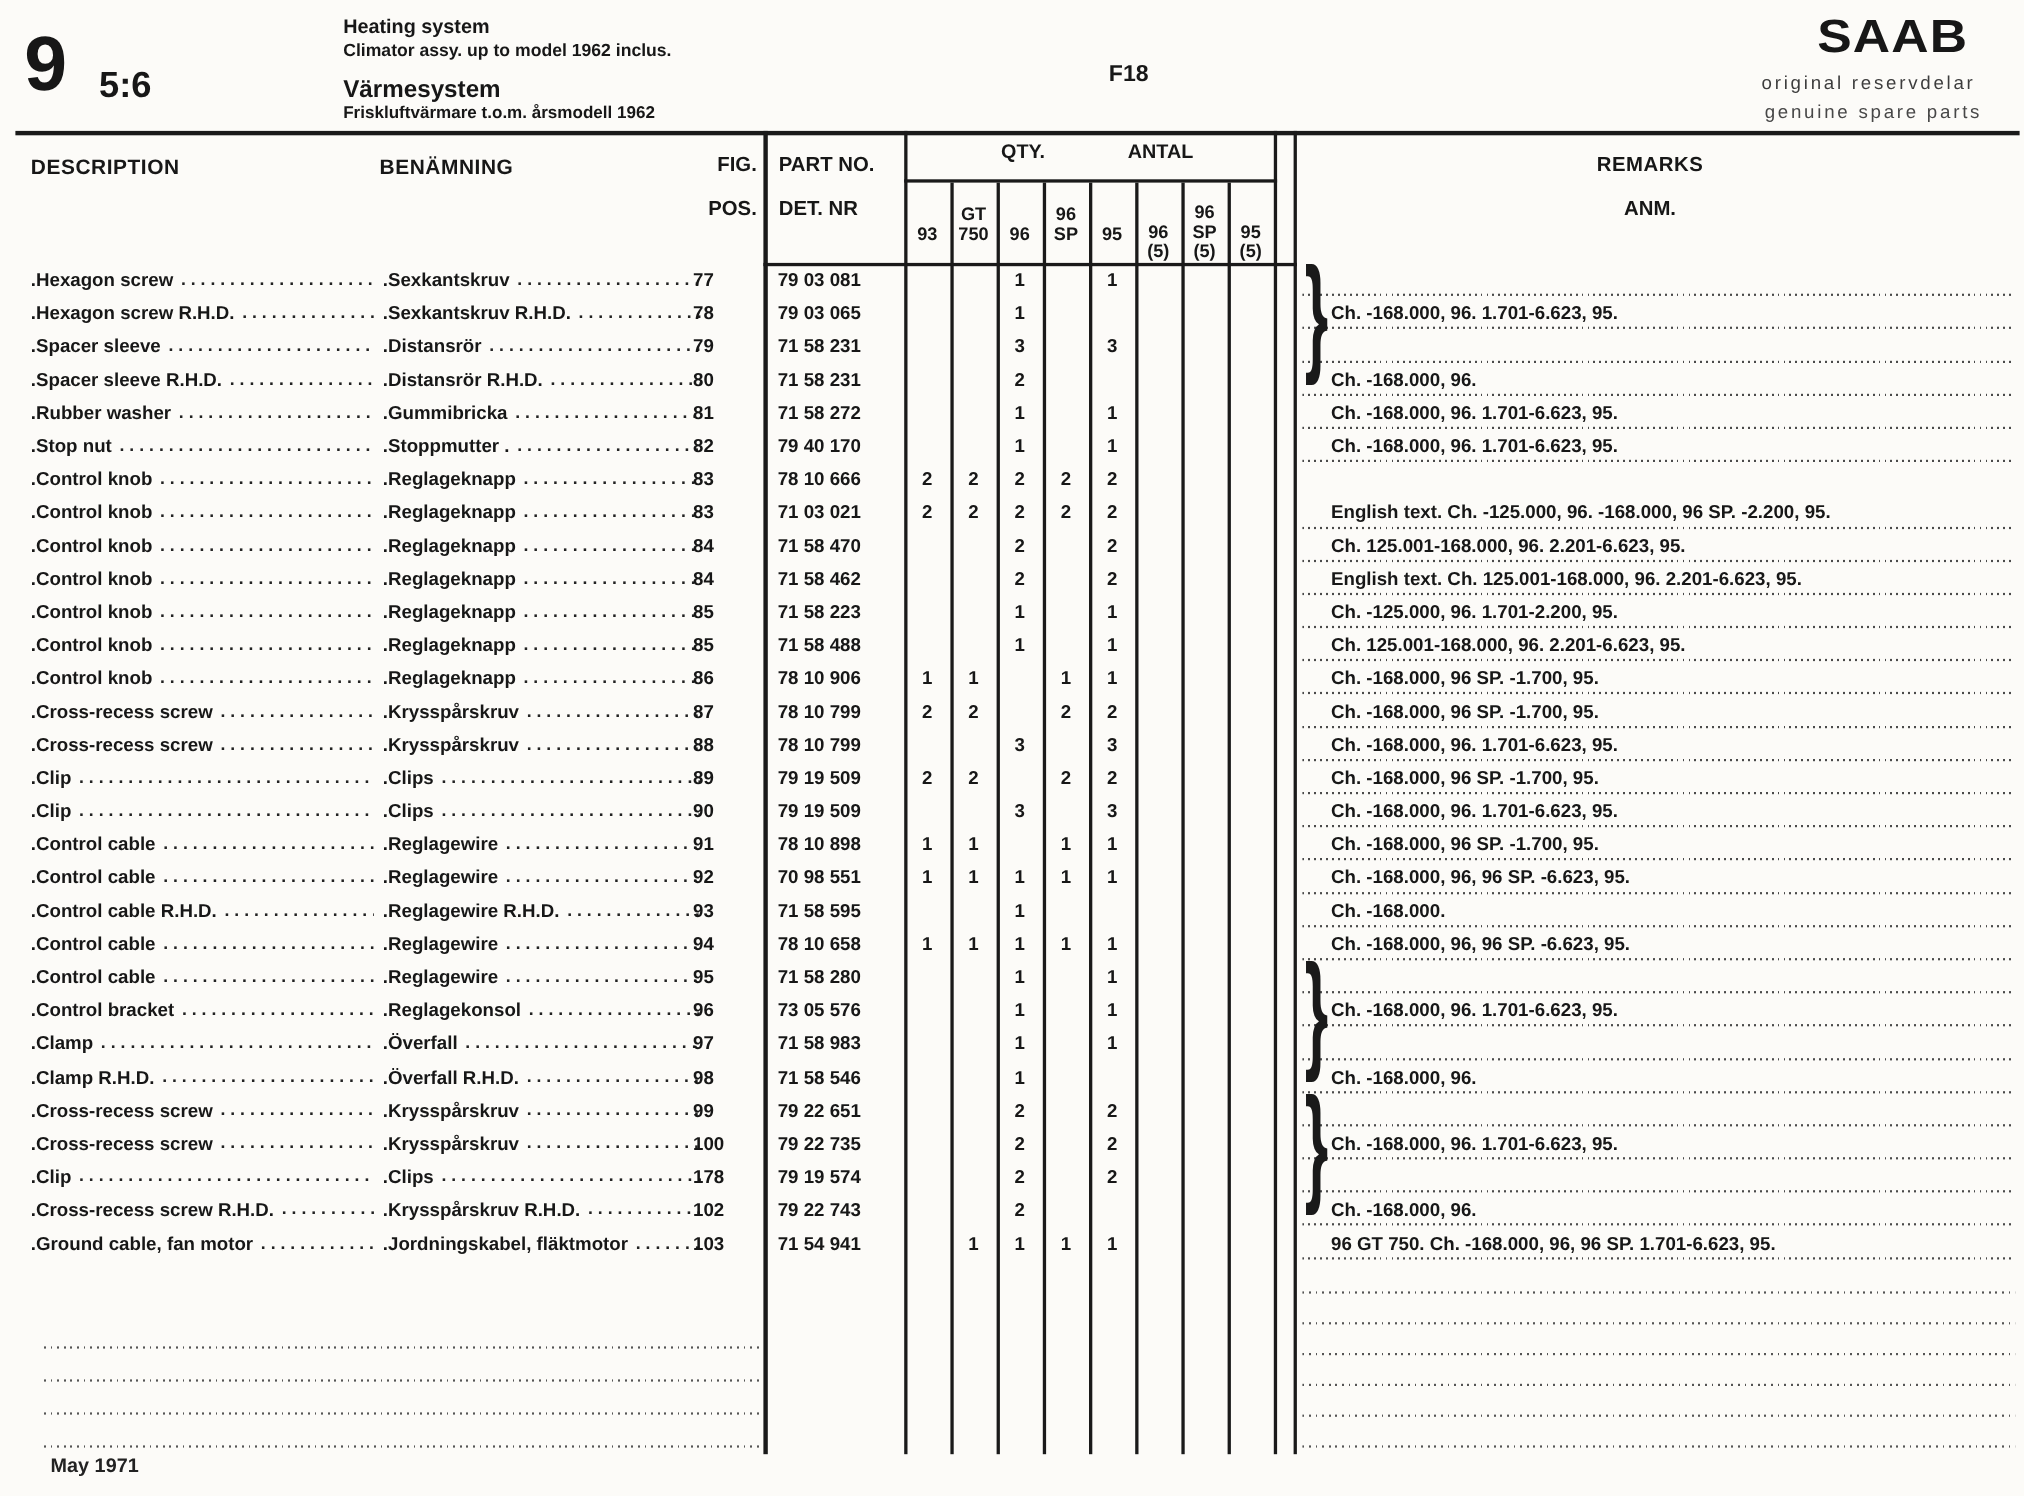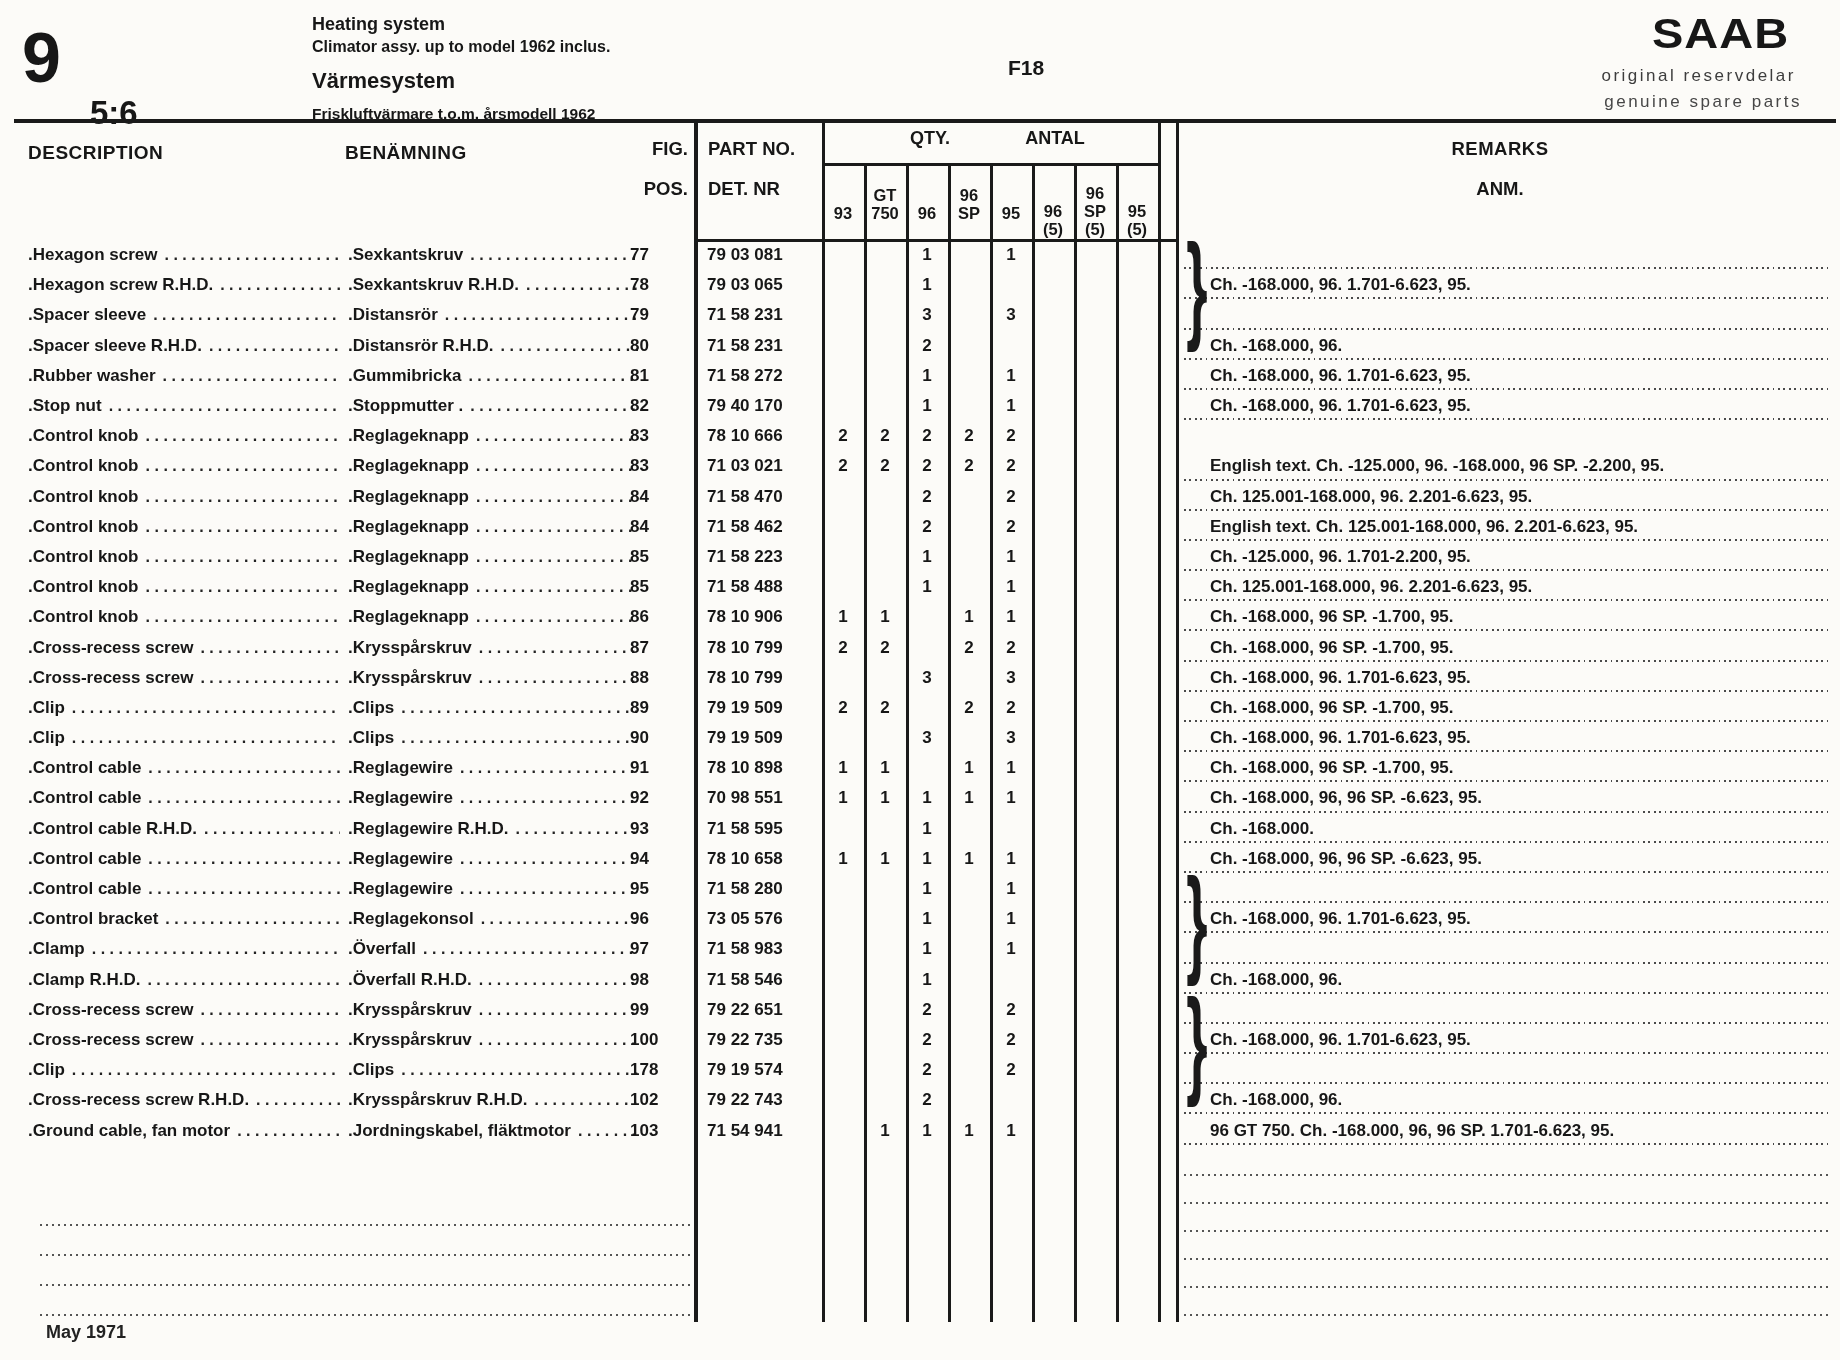--- a/index.html
+++ b/index.html
@@ -8,26 +8,26 @@
     position: relative;
     background: #fcfbf8;
     font-family: "Liberation Sans", sans-serif;
     color: #171717;
     overflow: hidden;
   }
   .abs { position: absolute; }
 
   
   #sec-num  { left:22px;  top:18px;  font-size:70px; font-weight:bold; letter-spacing:-2px;}
-  #sec-ref  { left:90px;  top:58px;  font-size:33px; font-weight:bold;margin-top:36px; }
+  #sec-ref  { left:90px;  top:58px;  font-size:33px; font-weight:bold; }
   #title-block { left:312px; top:14px; }
   #title-block .t1 { font-size:18px; font-weight:bold; }
   #title-block .t2 { font-size:16px; font-weight:bold; margin-top:3px; }
   #title-block .t3 { font-size:22px; font-weight:bold; margin-top:12px; }
-  #title-block .t4 { font-size:15.5px; font-weight:bold; margin-top:11px; }
+  #title-block .t4 { font-size:15.5px; font-weight:bold; margin-top:0; }
   #fig-ref  { left:1008px; top:56px; font-size:21px; font-weight:bold; }
   #saab     { left:1652px; top:8px; font-size:47px; font-weight:bold; letter-spacing:1px; transform:scaleY(0.9); transform-origin:top left; }
   #brand-l1 { left:1520px; top:66px; width:276px; text-align:right; font-size:17px; letter-spacing:2.5px; color:#3d3d3d; }
   #brand-l2 { left:1520px; top:92px; width:282px; text-align:right; font-size:17px; letter-spacing:2.5px; color:#474747; }
   #footer-date { left:46px; top:1322px; font-size:18px; font-weight:bold; color:#222; }
 
   
   .colhead { position:absolute; font-weight:bold; font-size:19px; white-space:nowrap; }
   #h-desc { left:28px;  top:142px; letter-spacing:0.5px; }
   #h-ben  { left:345px; top:142px; letter-spacing:0.5px; }

